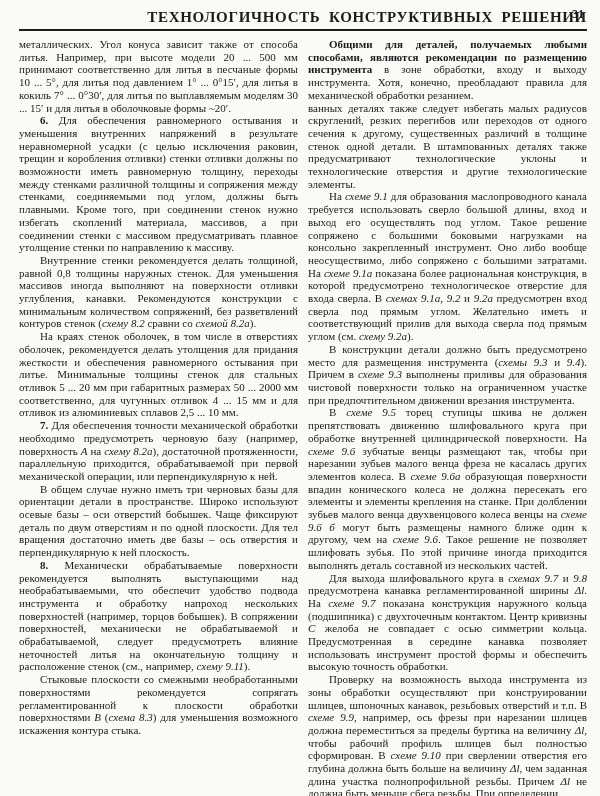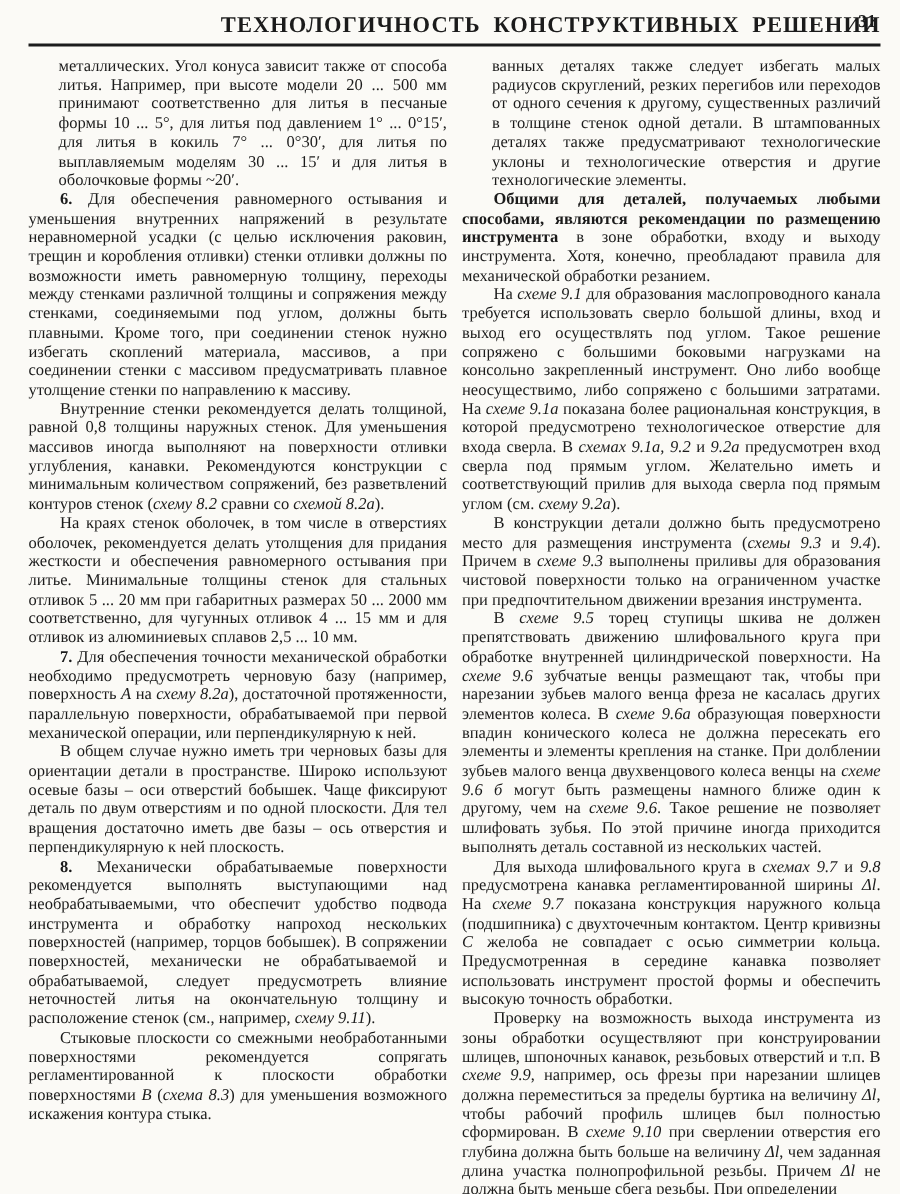--- a/index.html
+++ b/index.html
@@ -46,47 +46,47 @@
     gap: 10px;
     margin-top: 7px;
   }
   .col {
     width: 279px;
     font-size: 11px;
     line-height: 12.7px;
     text-align: justify;
   }
   .para { margin: 0; text-indent: 21px; }
-  .para.no-indent { text-indent: 0; margin-left: 20px; }
+  .para.no-indent { text-indent: 0; }
   .it { font-style: italic; }
   .bd { font-weight: bold; }
 </style>
 </head>
 <body style="--paper: #fbfaf6; --ink: #1b1b1b; --rule: #1c1c1c;">
 
 <div class="page">
   <header class="running-head">
     <div class="head-title">ТЕХНОЛОГИЧНОСТЬ КОНСТРУКТИВНЫХ РЕШЕНИИ</div>
     <div class="page-num">31</div>
   </header>
   <div class="head-rule"></div>
   <main class="columns">
     <section class="col">
         <p class="para no-indent"><span>металлических. Угол конуса зависит также от способа литья. Например, при высоте модели 20 ... 500 мм принимают соответственно для литья в песчаные формы 10 ... 5°, для литья под давлением 1° ... 0°15′, для литья в кокиль 7° ... 0°30′, для литья по выплавляемым моделям 30 ... 15′ и для литья в оболочковые формы ~20′.</span></p>
         <p class="para"><span class="bd">6.</span><span> Для обеспечения равномерного остывания и уменьшения внутренних напряжений в результате неравномерной усадки (с целью исключения раковин, трещин и коробления отливки) стенки отливки должны по возможности иметь равномерную толщину, переходы между стенками различной толщины и сопряжения между стенками, соединяемыми под углом, должны быть плавными. Кроме того, при соединении стенок нужно избегать скоплений материала, массивов, а при соединении стенки с массивом предусматривать плавное утолщение стенки по направлению к массиву.</span></p>
         <p class="para"><span>Внутренние стенки рекомендуется делать толщиной, равной 0,8 толщины наружных стенок. Для уменьшения массивов иногда выполняют на поверхности отливки углубления, канавки. Рекомендуются конструкции с минимальным количеством сопряжений, без разветвлений контуров стенок (</span><span class="it">схему 8.2</span><span> сравни со </span><span class="it">схемой 8.2а</span><span>).</span></p>
         <p class="para"><span>На краях стенок оболочек, в том числе в отверстиях оболочек, рекомендуется делать утолщения для придания жесткости и обеспечения равномерного остывания при литье. Минимальные толщины стенок для стальных отливок 5 ... 20 мм при габаритных размерах 50 ... 2000 мм соответственно, для чугунных отливок 4 ... 15 мм и для отливок из алюминиевых сплавов 2,5 ... 10 мм.</span></p>
-        <p class="para"><span class="bd">7.</span><span> Для обеспечения точности механической обработки необходимо предусмотреть черновую базу (например, поверхность </span><span class="it">А</span><span> на </span><span class="it">схему 8.2а</span><span>), достаточной протяженности, параллельную поверхности, обрабатываемой при первой механической операции, или перпендикулярную к ней.</span></p>
+        <p class="para"><span class="bd">7.</span><span> Для обеспечения точности механической обработки необходимо предусмотреть черновую базу (например, поверхность </span><span class="it">А</span><span> на </span><span class="it">схему 8.2а</span><span>), достаточной протяженности, параллельную приходится, обрабатываемой при первой механической операции, или перпендикулярную к ней.</span></p>
         <p class="para"><span>В общем случае нужно иметь три черновых базы для ориентации детали в пространстве. Широко используют осевые базы – оси отверстий бобышек. Чаще фиксируют деталь по двум отверстиям и по одной плоскости. Для тел вращения достаточно иметь две базы – ось отверстия и перпендикулярную к ней плоскость.</span></p>
         <p class="para"><span class="bd">8.</span><span> Механически обрабатываемые поверхности рекомендуется выполнять выступающими над необрабатываемыми, что обеспечит удобство подвода инструмента и обработку напроход нескольких поверхностей (например, торцов бобышек). В сопряжении поверхностей, механически не обрабатываемой и обрабатываемой, следует предусмотреть влияние неточностей литья на окончательную толщину и расположение стенок (см., например, </span><span class="it">схему 9.11</span><span>).</span></p>
         <p class="para"><span>Стыковые плоскости со смежными необработанными поверхностями рекомендуется сопрягать регламентированной к плоскости обработки поверхностями </span><span class="it">В</span><span> (</span><span class="it">схема 8.3</span><span>) для уменьшения возможного искажения контура стыка.</span></p>
       </section>
     <section class="col">
+        <p class="para"><span class="bd">Общими для деталей, получаемых любыми способами, являются рекомендации по размещению инструмента</span><span> в зоне обработки, входу и выходу инструмента. Хотя, конечно, преобладают правила для механической обработки резанием.</span></p>
         <p class="para no-indent"><span>ванных деталях также следует избегать малых радиусов скруглений, резких перегибов или переходов от одного сечения к другому, существенных различий в толщине стенок одной детали. В штампованных деталях также предусматривают технологические уклоны и технологические отверстия и другие технологические элементы.</span></p>
-        <p class="para"><span class="bd">Общими для деталей, получаемых любыми способами, являются рекомендации по размещению инструмента</span><span> в зоне обработки, входу и выходу инструмента. Хотя, конечно, преобладают правила для механической обработки резанием.</span></p>
         <p class="para"><span>На </span><span class="it">схеме 9.1</span><span> для образования маслопроводного канала требуется использовать сверло большой длины, вход и выход его осуществлять под углом. Такое решение сопряжено с большими боковыми нагрузками на консольно закрепленный инструмент. Оно либо вообще неосуществимо, либо сопряжено с большими затратами. На </span><span class="it">схеме 9.1а</span><span> показана более рациональная конструкция, в которой предусмотрено технологическое отверстие для входа сверла. В </span><span class="it">схемах 9.1а, 9.2</span><span> и </span><span class="it">9.2а</span><span> предусмотрен вход сверла под прямым углом. Желательно иметь и соответствующий прилив для выхода сверла под прямым углом (см. </span><span class="it">схему 9.2а</span><span>).</span></p>
         <p class="para"><span>В конструкции детали должно быть предусмотрено место для размещения инструмента (</span><span class="it">схемы 9.3</span><span> и </span><span class="it">9.4</span><span>). Причем в </span><span class="it">схеме 9.3</span><span> выполнены приливы для образования чистовой поверхности только на ограниченном участке при предпочтительном движении врезания инструмента.</span></p>
         <p class="para"><span>В </span><span class="it">схеме 9.5</span><span> торец ступицы шкива не должен препятствовать движению шлифовального круга при обработке внутренней цилиндрической поверхности. На </span><span class="it">схеме 9.6</span><span> зубчатые венцы размещают так, чтобы при нарезании зубьев малого венца фреза не касалась других элементов колеса. В </span><span class="it">схеме 9.6а</span><span> образующая поверхности впадин конического колеса не должна пересекать его элементы и элементы крепления на станке. При долблении зубьев малого венца двухвенцового колеса венцы на </span><span class="it">схеме 9.6 б</span><span> могут быть размещены намного ближе один к другому, чем на </span><span class="it">схеме 9.6</span><span>. Такое решение не позволяет шлифовать зубья. По этой причине иногда приходится выполнять деталь составной из нескольких частей.</span></p>
         <p class="para"><span>Для выхода шлифовального круга в </span><span class="it">схемах 9.7</span><span> и </span><span class="it">9.8</span><span> предусмотрена канавка регламентированной ширины </span><span class="it">Δl</span><span>. На </span><span class="it">схеме 9.7</span><span> показана конструкция наружного кольца (подшипника) с двухточечным контактом. Центр кривизны </span><span class="it">С</span><span> желоба не совпадает с осью симметрии кольца. Предусмотренная в середине канавка позволяет использовать инструмент простой формы и обеспечить высокую точность обработки.</span></p>
         <p class="para"><span>Проверку на возможность выхода инструмента из зоны обработки осуществляют при конструировании шлицев, шпоночных канавок, резьбовых отверстий и т.п. В </span><span class="it">схеме 9.9</span><span>, например, ось фрезы при нарезании шлицев должна переместиться за пределы буртика на величину </span><span class="it">Δl</span><span>, чтобы рабочий профиль шлицев был полностью сформирован. В </span><span class="it">схеме 9.10</span><span> при сверлении отверстия его глубина должна быть больше на величину </span><span class="it">Δl</span><span>, чем заданная длина участка полнопрофильной резьбы. Причем </span><span class="it">Δl</span><span> не должна быть меньше сбега  резьбы. При  определении</span></p>
       </section>
   </main>
 </div>
 
 </body></html>

